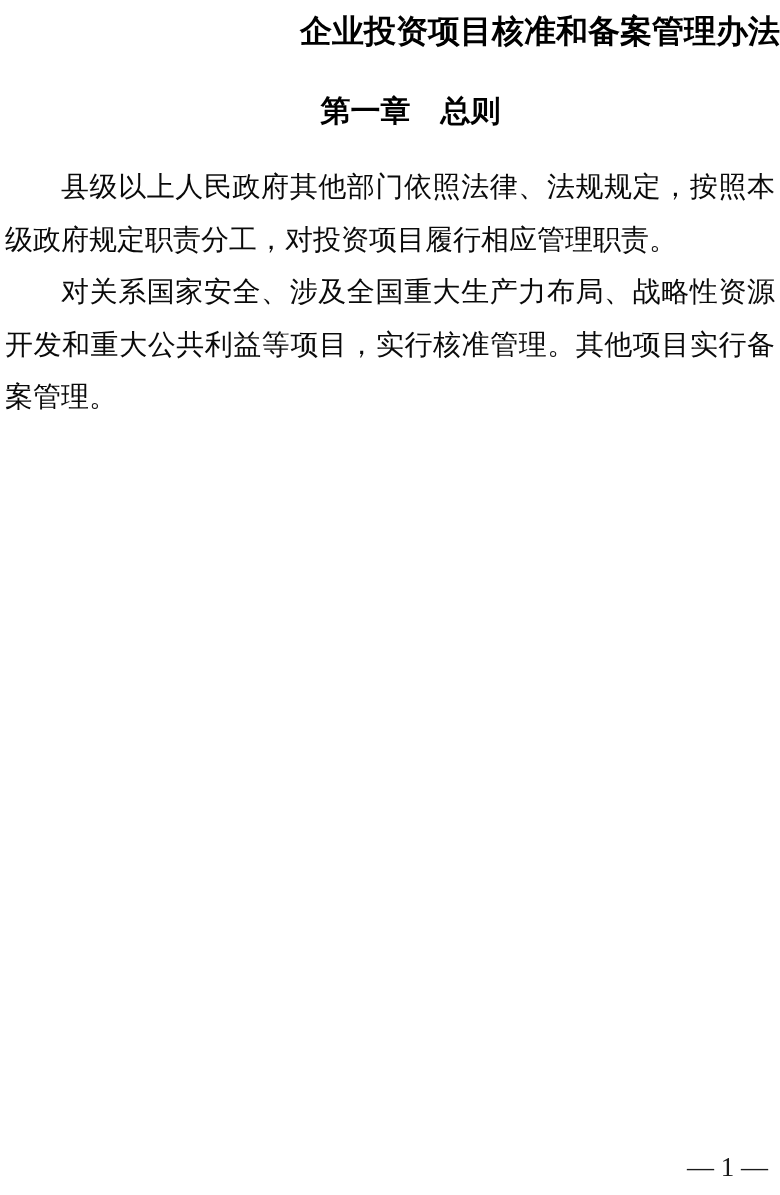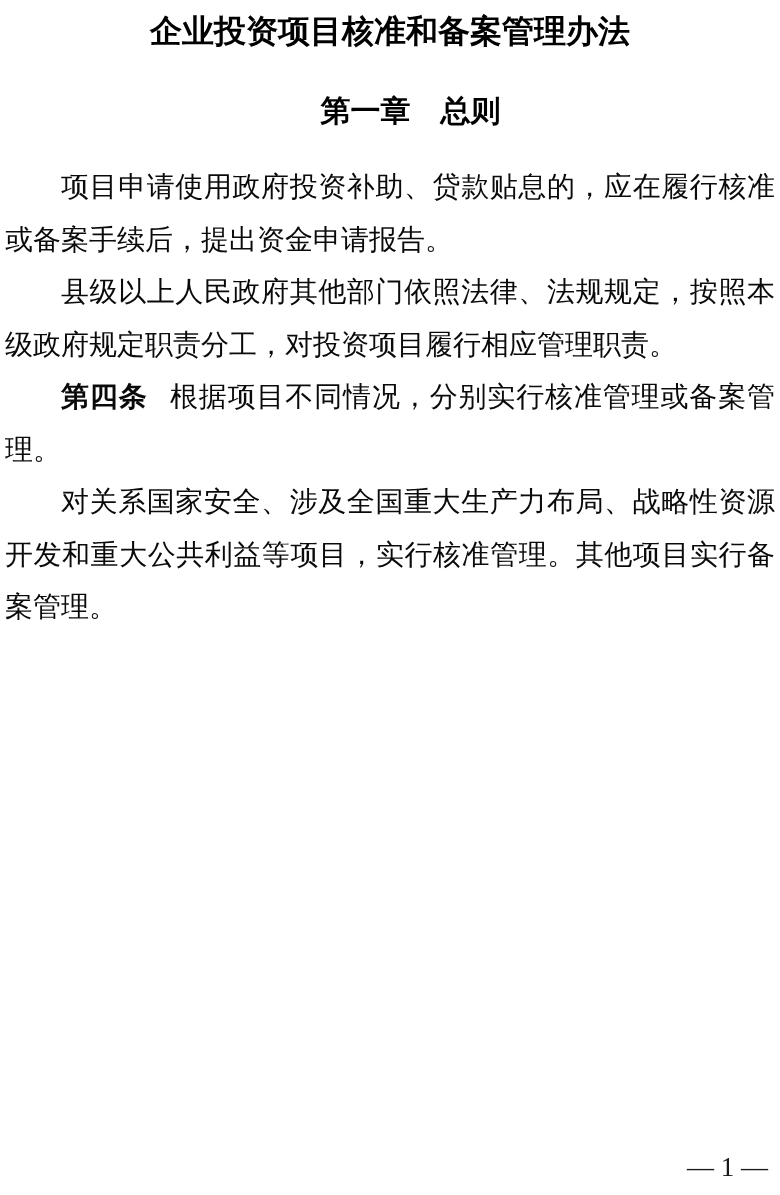--- a/index.html
+++ b/index.html
@@ -15,21 +15,21 @@
     color: #000000;
     font-family: "Liberation Serif", "DejaVu Serif", serif;
   }
   .doc-title {
     margin: 0;
     padding-top: 11px;
     font-family: "Liberation Sans", "DejaVu Sans", sans-serif;
     font-weight: 700;
     font-size: 32px;
     line-height: 40px;
-    text-align: center;
+    text-align: right;
     letter-spacing: 0px;
     color: #000000;
   }
   .chapter-heading {
     margin: 41px 0 0 0;
     font-family: "Liberation Sans", "DejaVu Sans", sans-serif;
     font-weight: 700;
     font-size: 30px;
     line-height: 38px;
     text-align: center;
@@ -69,19 +69,17 @@
   }
 </style>
 </head>
 <body>
 
 <h1 class="doc-title">企业投资项目核准和备案管理办法</h1>
 
 <h2 class="chapter-heading">第一章　总则</h2>
 
 <div class="doc-body">
-  <p><span>项目申请使用政府投资补助、贷款贴息的，应在履行核准或备案手续后，提出资金申请报告。</span></p>
   <p><span>县级以上人民政府其他部门依照法律、法规规定，按照本级政府规定职责分工，对投资项目履行相应管理职责。</span></p>
-  <p><span class="article-label">第四条</span><span>根据项目不同情况，分别实行核准管理或备案管理。</span></p>
   <p><span>对关系国家安全、涉及全国重大生产力布局、战略性资源开发和重大公共利益等项目，实行核准管理。其他项目实行备案管理。</span></p>
 </div>
 
 <div class="page-footer">— 1 —</div>
 
 </body></html>

